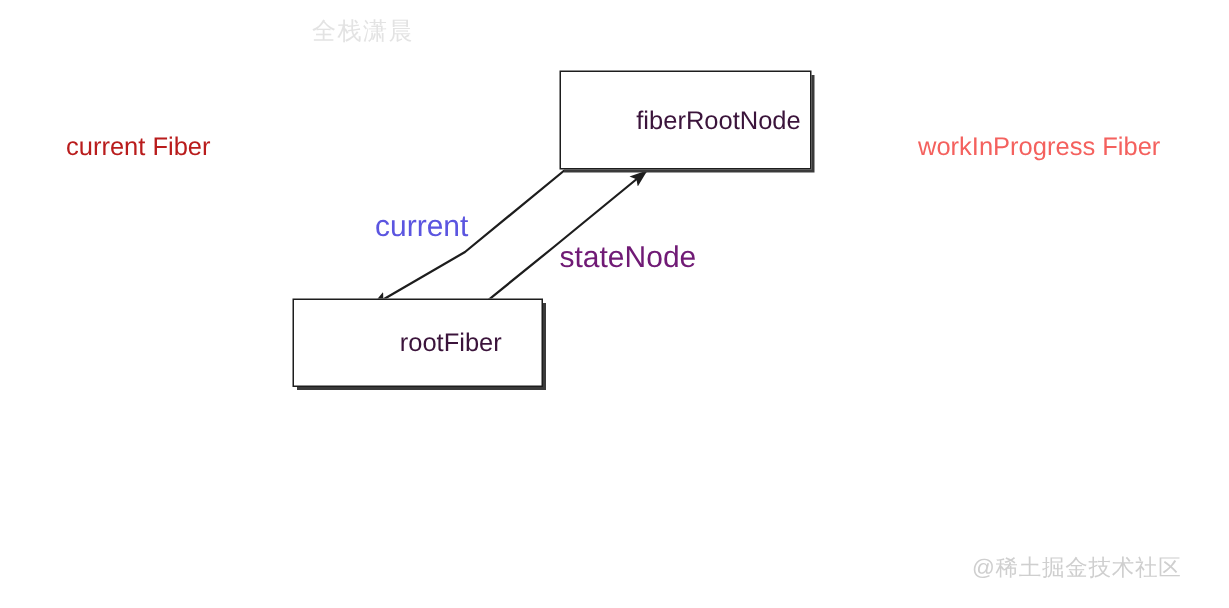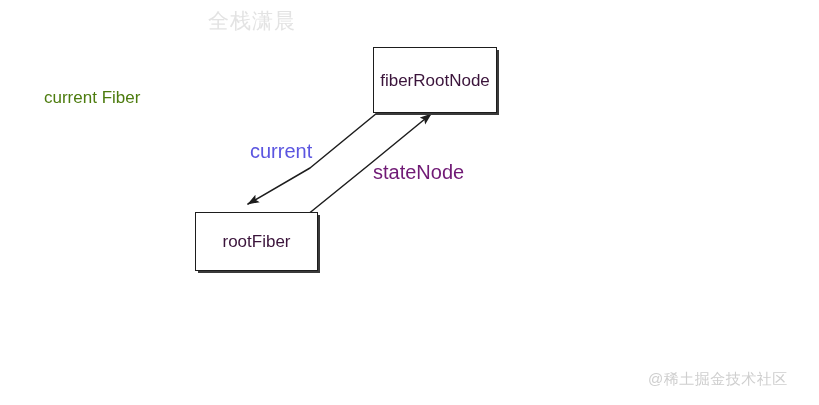--- a/index.html
+++ b/index.html
@@ -16,21 +16,21 @@
     height: 405px;
     background: #ffffff;
     overflow: hidden;
   }
 
   
   .watermark-top {
     position: absolute;
     left: 208px;
     top: 9px;
-    font-size: 21px;
+    font-size: 16px;
     line-height: 24px;
     letter-spacing: 1px;
     color: #e3e3e3;
     font-family: "DejaVu Sans", sans-serif;
     white-space: nowrap;
     user-select: none;
   }
   .watermark-bottom {
     position: absolute;
     left: 648px;
@@ -56,35 +56,36 @@
 
   
   .node-box {
     position: absolute;
     background: #ffffff;
     border: 1.6px solid #1d1d1d;
     box-shadow: 2.5px 2.5px 0 -0.5px #3a3a3a;
     display: flex;
     align-items: center;
     justify-content: center;
+    padding-left: 44px;
   }
   .node-box .node-label {
     font-size: 17px;
     line-height: 21px;
     white-space: nowrap;
   }
   #box-fiberrootnode {
     left: 373px;
     top: 47px;
     width: 122px;
     height: 64px;
   }
   #box-rootfiber {
     left: 195px;
-    top: 212px;
+    top: 199px;
     width: 121px;
     height: 57px;
     text-align: center;
   }
 
   
   .edge-label {
     position: absolute;
     font-size: 20px;
     line-height: 19px;
@@ -103,22 +104,23 @@
     pointer-events: none;
   }
 </style>
 </head>
 <body>
 
 <div id="canvas">
 
   <div class="watermark-top">全栈潇晨</div>
 
-  <div class="side-caption left" style="color:#4d7c0f">current Fiber</div>
+  <div class="side-caption left" style="color:#b91c1c">current Fiber</div>
 
+  <div class="side-caption right" style="color:#f4615e">workInProgress Fiber</div>
 
   <svg id="arrows" viewBox="0 0 819 405">
     <defs>
       <marker id="arrowhead" markerWidth="9" markerHeight="9" refX="7.4" refY="3.1" orient="auto" markerUnits="strokeWidth">
         <path d="M0,0.2 L8,3.1 L0,6.0 L1.6,3.1 Z" fill="#1d1d1d"></path>
       </marker>
     </defs>
 
     <g>
       <path d="M 377 113 L 310 168 L 248 204" fill="none" stroke="#1d1d1d" stroke-width="1.5" stroke-linecap="round" stroke-linejoin="round" marker-end="url(#arrowhead)"></path>

